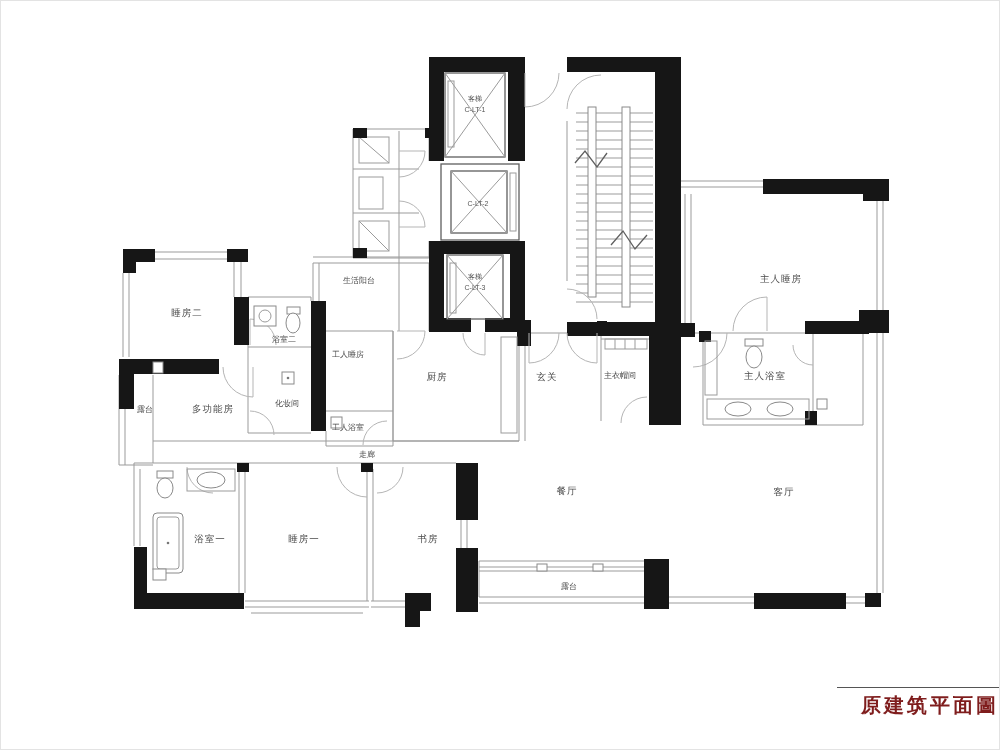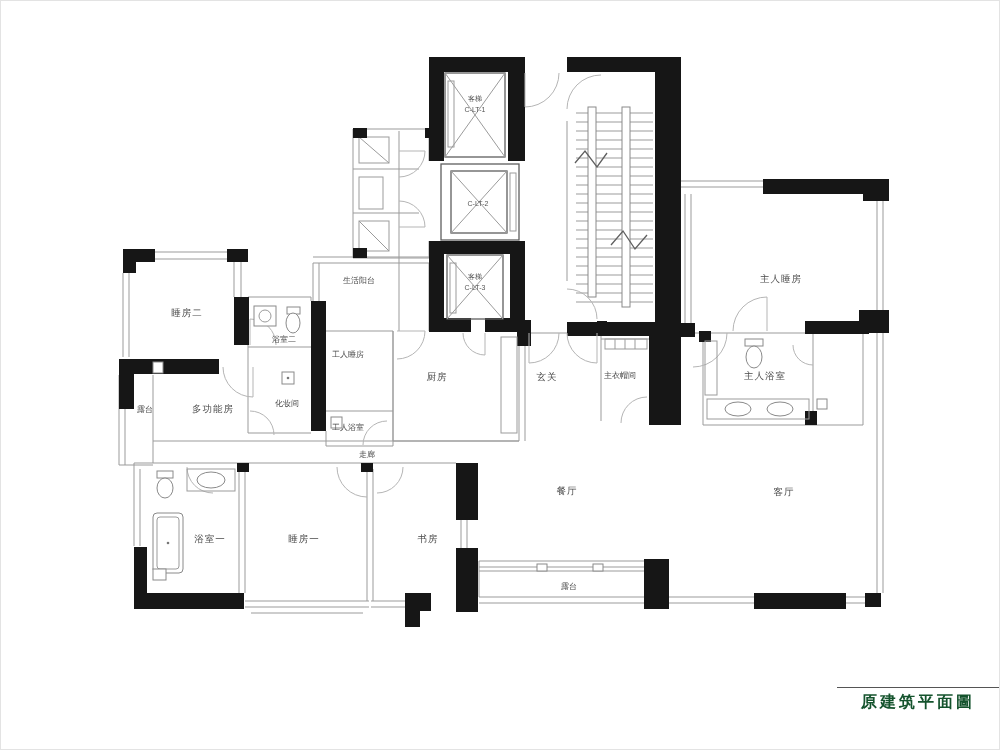--- a/index.html
+++ b/index.html
@@ -14,21 +14,21 @@
   .tm{fill:none;stroke:#5f5f5f;stroke-width:1.3;}
   .door{fill:none;stroke:#b5b5b5;stroke-width:1;}
   .fx{fill:#ffffff;stroke:#8a8a8a;stroke-width:1;}
   .lbl{font-size:9.5px;fill:#4a4a4a;letter-spacing:1px;text-anchor:middle;}
   .lbl-sm{font-size:8px;fill:#4a4a4a;text-anchor:middle;}
   .elbl{font-size:7px;fill:#555;text-anchor:middle;}
   .title-block{
     position:absolute;left:836px;top:686px;width:164px;
     border-top:1.5px solid #555;padding:4px 0 0 24px;box-sizing:border-box;
   }
-  .title-text{font-size:16px;font-weight:bold;letter-spacing:3px;color:#14532d;}
+  .title-text{font-size:20px;font-weight:bold;letter-spacing:3px;color:#7f1d1d;}
 </style>
 </head>
 <body>
 
 <div class="page">
 <svg width="1000" height="750" viewBox="0 0 1000 750">
 
   <g>
 
     <path class="tl" d="M154,251 H226 M154,258 H226 M122,272 V356 M128,272 V356"></path>

